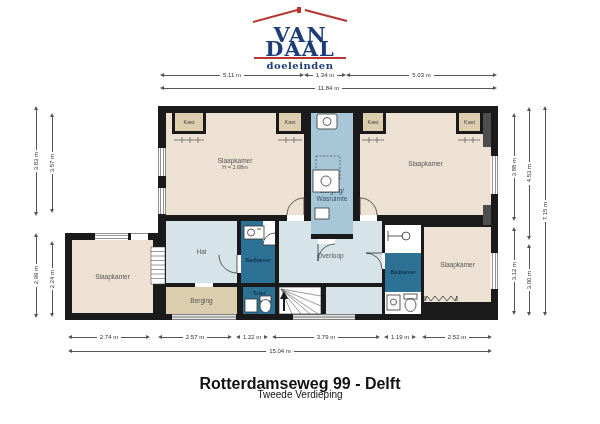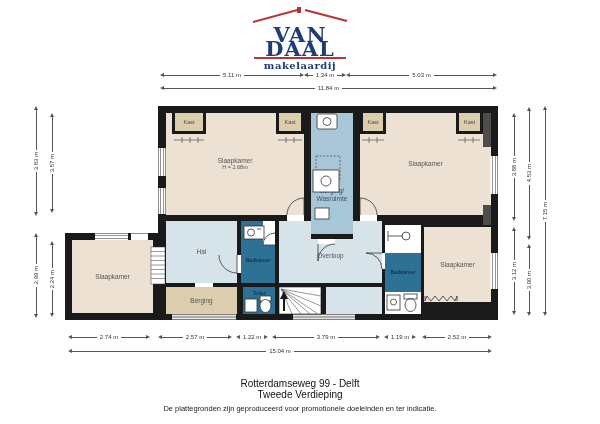--- a/index.html
+++ b/index.html
@@ -38,40 +38,40 @@
   .dim-v{position:absolute;display:flex;flex-direction:column;align-items:center;width:10px;color:#333;}
   .dim-v .ln{flex:1;width:0;border-left:1px solid #555;}
   .dim-v .lb{font-size:6px;white-space:nowrap;writing-mode:vertical-rl;transform:rotate(180deg);
              padding:2px 0;}
   .arrU{width:0;height:0;border-left:2px solid transparent;border-right:2px solid transparent;
         border-bottom:4px solid #555;}
   .arrD{width:0;height:0;border-left:2px solid transparent;border-right:2px solid transparent;
         border-top:4px solid #555;}
   
   .footer{left:0;right:0;top:378px;text-align:center;}
-  .f-addr{font-size:10px;font-weight:normal;color:#111;line-height:11px;}
+  .f-addr{font-size:16px;font-weight:bold;color:#111;line-height:11px;}
   .f-floor{font-size:10px;font-weight:normal;color:#111;line-height:11px;}
   .f-dis{font-size:7.5px;color:#222;line-height:9px;}
   .f-dis.first{margin-top:4px;}
   .ov{position:absolute;left:0;top:0;pointer-events:none;}
 </style>
 </head>
 <body>
 
 <div class="page">
 
   <div class="abs logo">
     <svg width="110" height="18" viewBox="0 0 110 18">
       <polyline points="8,16 56,3" fill="none" stroke="#b63531" stroke-width="2"></polyline>
       <polyline points="60,4 102,15" fill="none" stroke="#b63531" stroke-width="2"></polyline>
       <rect x="52" y="1" width="4" height="6" fill="#b63531"></rect>
     </svg>
     <div class="logo-title">VAN DAAL</div>
     <div class="logo-rule"></div>
-    <div class="logo-sub">makelaardij</div>
+    <div class="logo-sub">doeleinden</div>
   </div>
 
   <div class="abs wallblock" style="left:158px;top:106px;width:340px;height:214px;"></div>
   <div class="abs wallblock" style="left:65px;top:233px;width:100px;height:87px;"></div>
 
   <div class="room beige" style="left:166px;top:113px;width:138px;height:102px;">
     <span>Slaapkamer</span>
     <span class="subnote">H = 2.68m</span>
   </div>
 
@@ -405,16 +405,15 @@
     <span class="arrU"></span>
       <span class="ln"></span>
       <span class="lb">7.15 m</span>
       <span class="ln"></span>
       <span class="arrD"></span>
   </div>
 
   <div class="abs footer">
     <div class="f-addr">Rotterdamseweg 99 - Delft</div>
     <div class="f-floor">Tweede Verdieping</div>
-    <div class="f-dis first">De plattegronden zijn geproduceerd voor promotionele doeleinden en ter indicatie.</div>
   </div>
 
 </div>
 
 </body></html>

